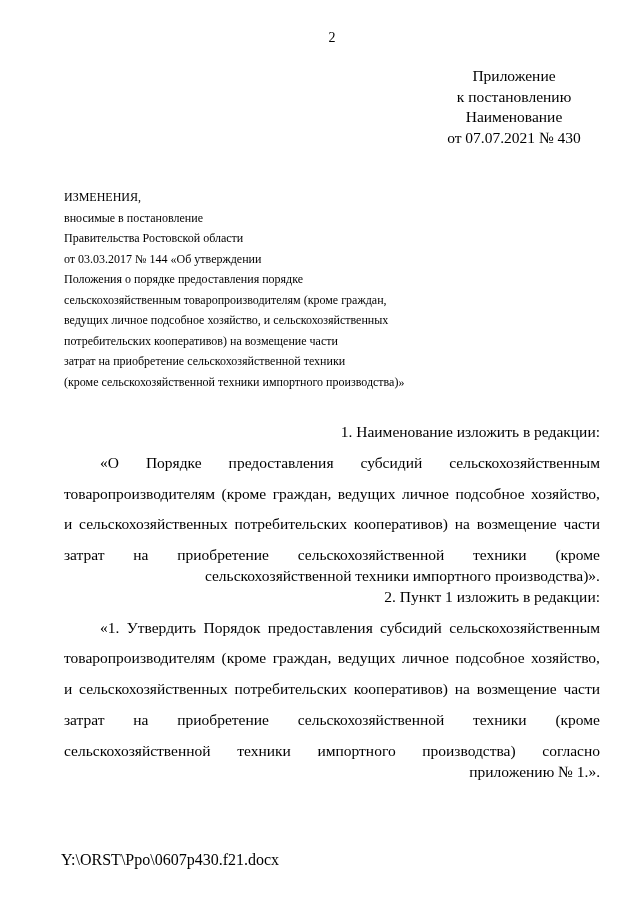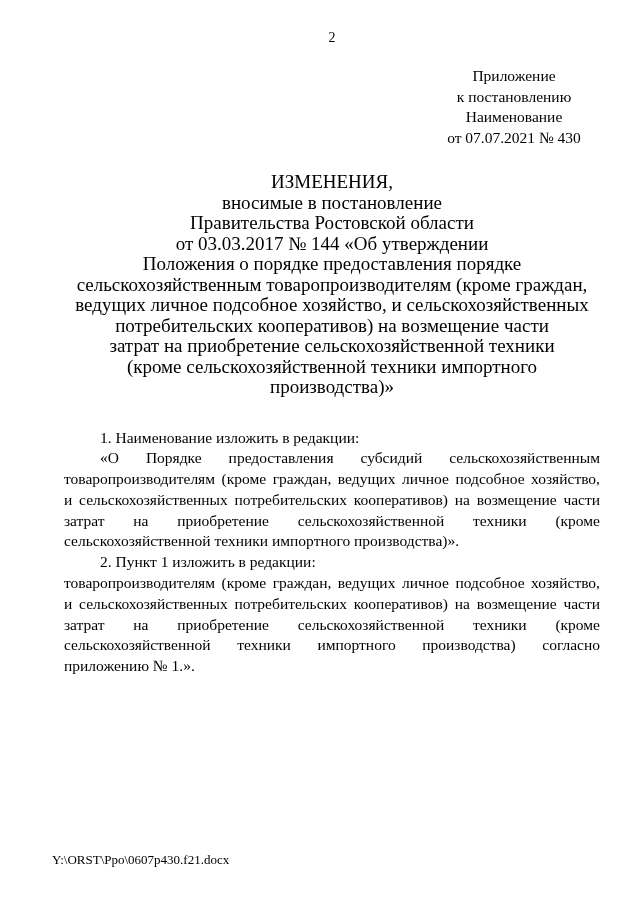--- a/index.html
+++ b/index.html
@@ -25,45 +25,45 @@
     line-height: 20px;
   }
   .appendix {
     width: 172px;
     margin: 18px 0 0 auto;
     text-align: center;
     font-size: 15.5px;
     line-height: 20.5px;
   }
   .doc-title {
-    margin-top: 24px;
-    text-align: center;
-    font-size: 19px;
+    margin-top: 39px;
+    font-size: 12px;
     line-height: 20.5px;
   }
   .doc-body {
     margin-top: 30px;
     font-size: 15.5px;
     line-height: 20.8px;
   }
   .line {
-    text-align: left;
+    text-align: right;
   }
   .line.indent {
     text-indent: 36px;
   }
   .line.just {
     text-align: justify;
     text-align-last: justify;
+    margin-top: 10px;
   }
   .footer-path {
     position: absolute;
-    left: 52px;
+    left: 61px;
     top: 852px;
-    font-size: 13px;
+    font-size: 16px;
     line-height: 16px;
   }
 </style>
 </head>
 <body>
 
 <div class="page">
   <div class="page-number">2</div>
 
   <div class="appendix">
@@ -87,20 +87,21 @@
     </div>
 
   <div class="doc-body">
       <div class="line indent">1. Наименование изложить в редакции:</div>
       <div class="line indent just">«О Порядке предоставления субсидий сельскохозяйственным</div>
       <div class="line just">товаропроизводителям (кроме граждан, ведущих личное подсобное хозяйство,</div>
       <div class="line just">и сельскохозяйственных потребительских кооперативов) на возмещение части</div>
       <div class="line just">затрат на приобретение сельскохозяйственной техники (кроме</div>
       <div class="line">сельскохозяйственной техники импортного производства)».</div>
       <div class="line indent">2. Пункт 1 изложить в редакции:</div>
+      <div class="line indent just">«1. Утвердить Порядок предоставления субсидий сельскохозяйственным</div>
       <div class="line just">товаропроизводителям (кроме граждан, ведущих личное подсобное хозяйство,</div>
       <div class="line just">и сельскохозяйственных потребительских кооперативов) на возмещение части</div>
       <div class="line just">затрат на приобретение сельскохозяйственной техники (кроме</div>
       <div class="line just">сельскохозяйственной техники импортного производства) согласно</div>
       <div class="line">приложению № 1.».</div>
     </div>
 
   <div class="footer-path">Y:\ORST\Ppo\0607p430.f21.docx</div>
 </div>
 

